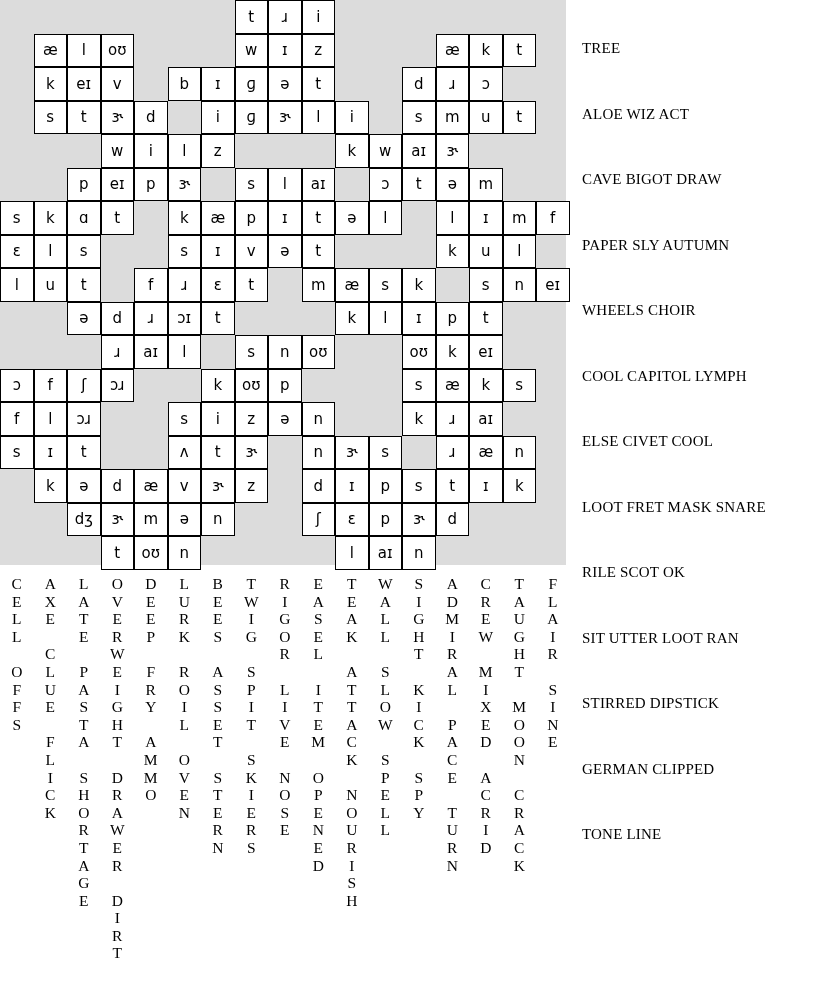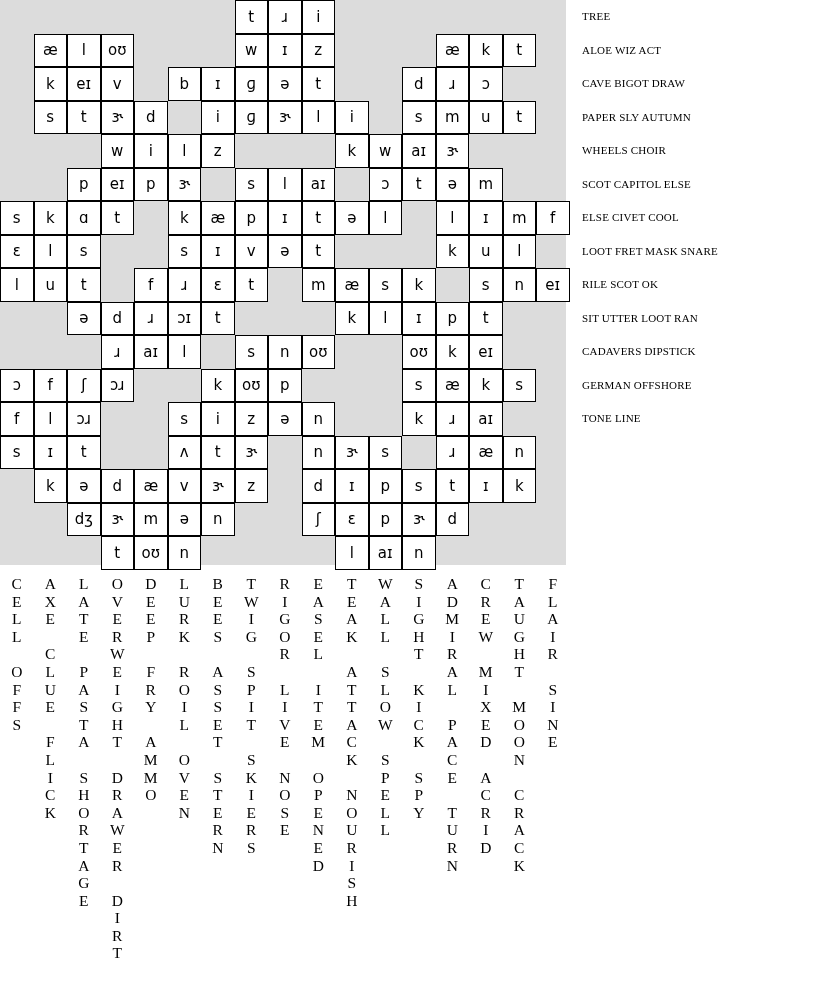--- a/index.html
+++ b/index.html
@@ -54,24 +54,25 @@
   #clue-list {
     position: absolute;
     left: 582px;
     top: 0;
     width: 236px;
   }
   .clue-line {
     height: 33.5px;
     line-height: 33.5px;
     font-family: "Liberation Serif", serif;
-    font-size: 11px;
+    font-size: 15px;
     color: #000;
     white-space: nowrap;
     letter-spacing: 0.2px;
+    margin-top: 32px;
   }
 
   
   #vertical-answers {
     position: absolute;
     left: 0;
     top: 575px;
     width: 570px;
     height: 410px;
     display: flex;
@@ -430,27 +431,27 @@
       <div class="cell blank"></div>
     </div>
   </div>
 
 <div id="clue-list">
     <div class="clue-line">TREE</div>
     <div class="clue-line">ALOE  WIZ  ACT</div>
     <div class="clue-line">CAVE  BIGOT  DRAW</div>
     <div class="clue-line">PAPER  SLY  AUTUMN</div>
     <div class="clue-line">WHEELS  CHOIR</div>
-    <div class="clue-line">SCOT  CAPITOL  ELSE</div>
+    <div class="clue-line">COOL  CAPITOL  LYMPH</div>
     <div class="clue-line">ELSE  CIVET  COOL</div>
     <div class="clue-line">LOOT  FRET  MASK  SNARE</div>
     <div class="clue-line">RILE  SCOT  OK</div>
     <div class="clue-line">SIT  UTTER  LOOT  RAN</div>
-    <div class="clue-line">CADAVERS  DIPSTICK</div>
-    <div class="clue-line">GERMAN  OFFSHORE</div>
+    <div class="clue-line">STIRRED  DIPSTICK</div>
+    <div class="clue-line">GERMAN  CLIPPED</div>
     <div class="clue-line">TONE  LINE</div>
   </div>
 
 <div id="vertical-answers">
     <div class="vcol">
       <div class="vword" title="CELL">
         <div class="vletter">C</div>
         <div class="vletter">E</div>
         <div class="vletter">L</div>
         <div class="vletter">L</div>

